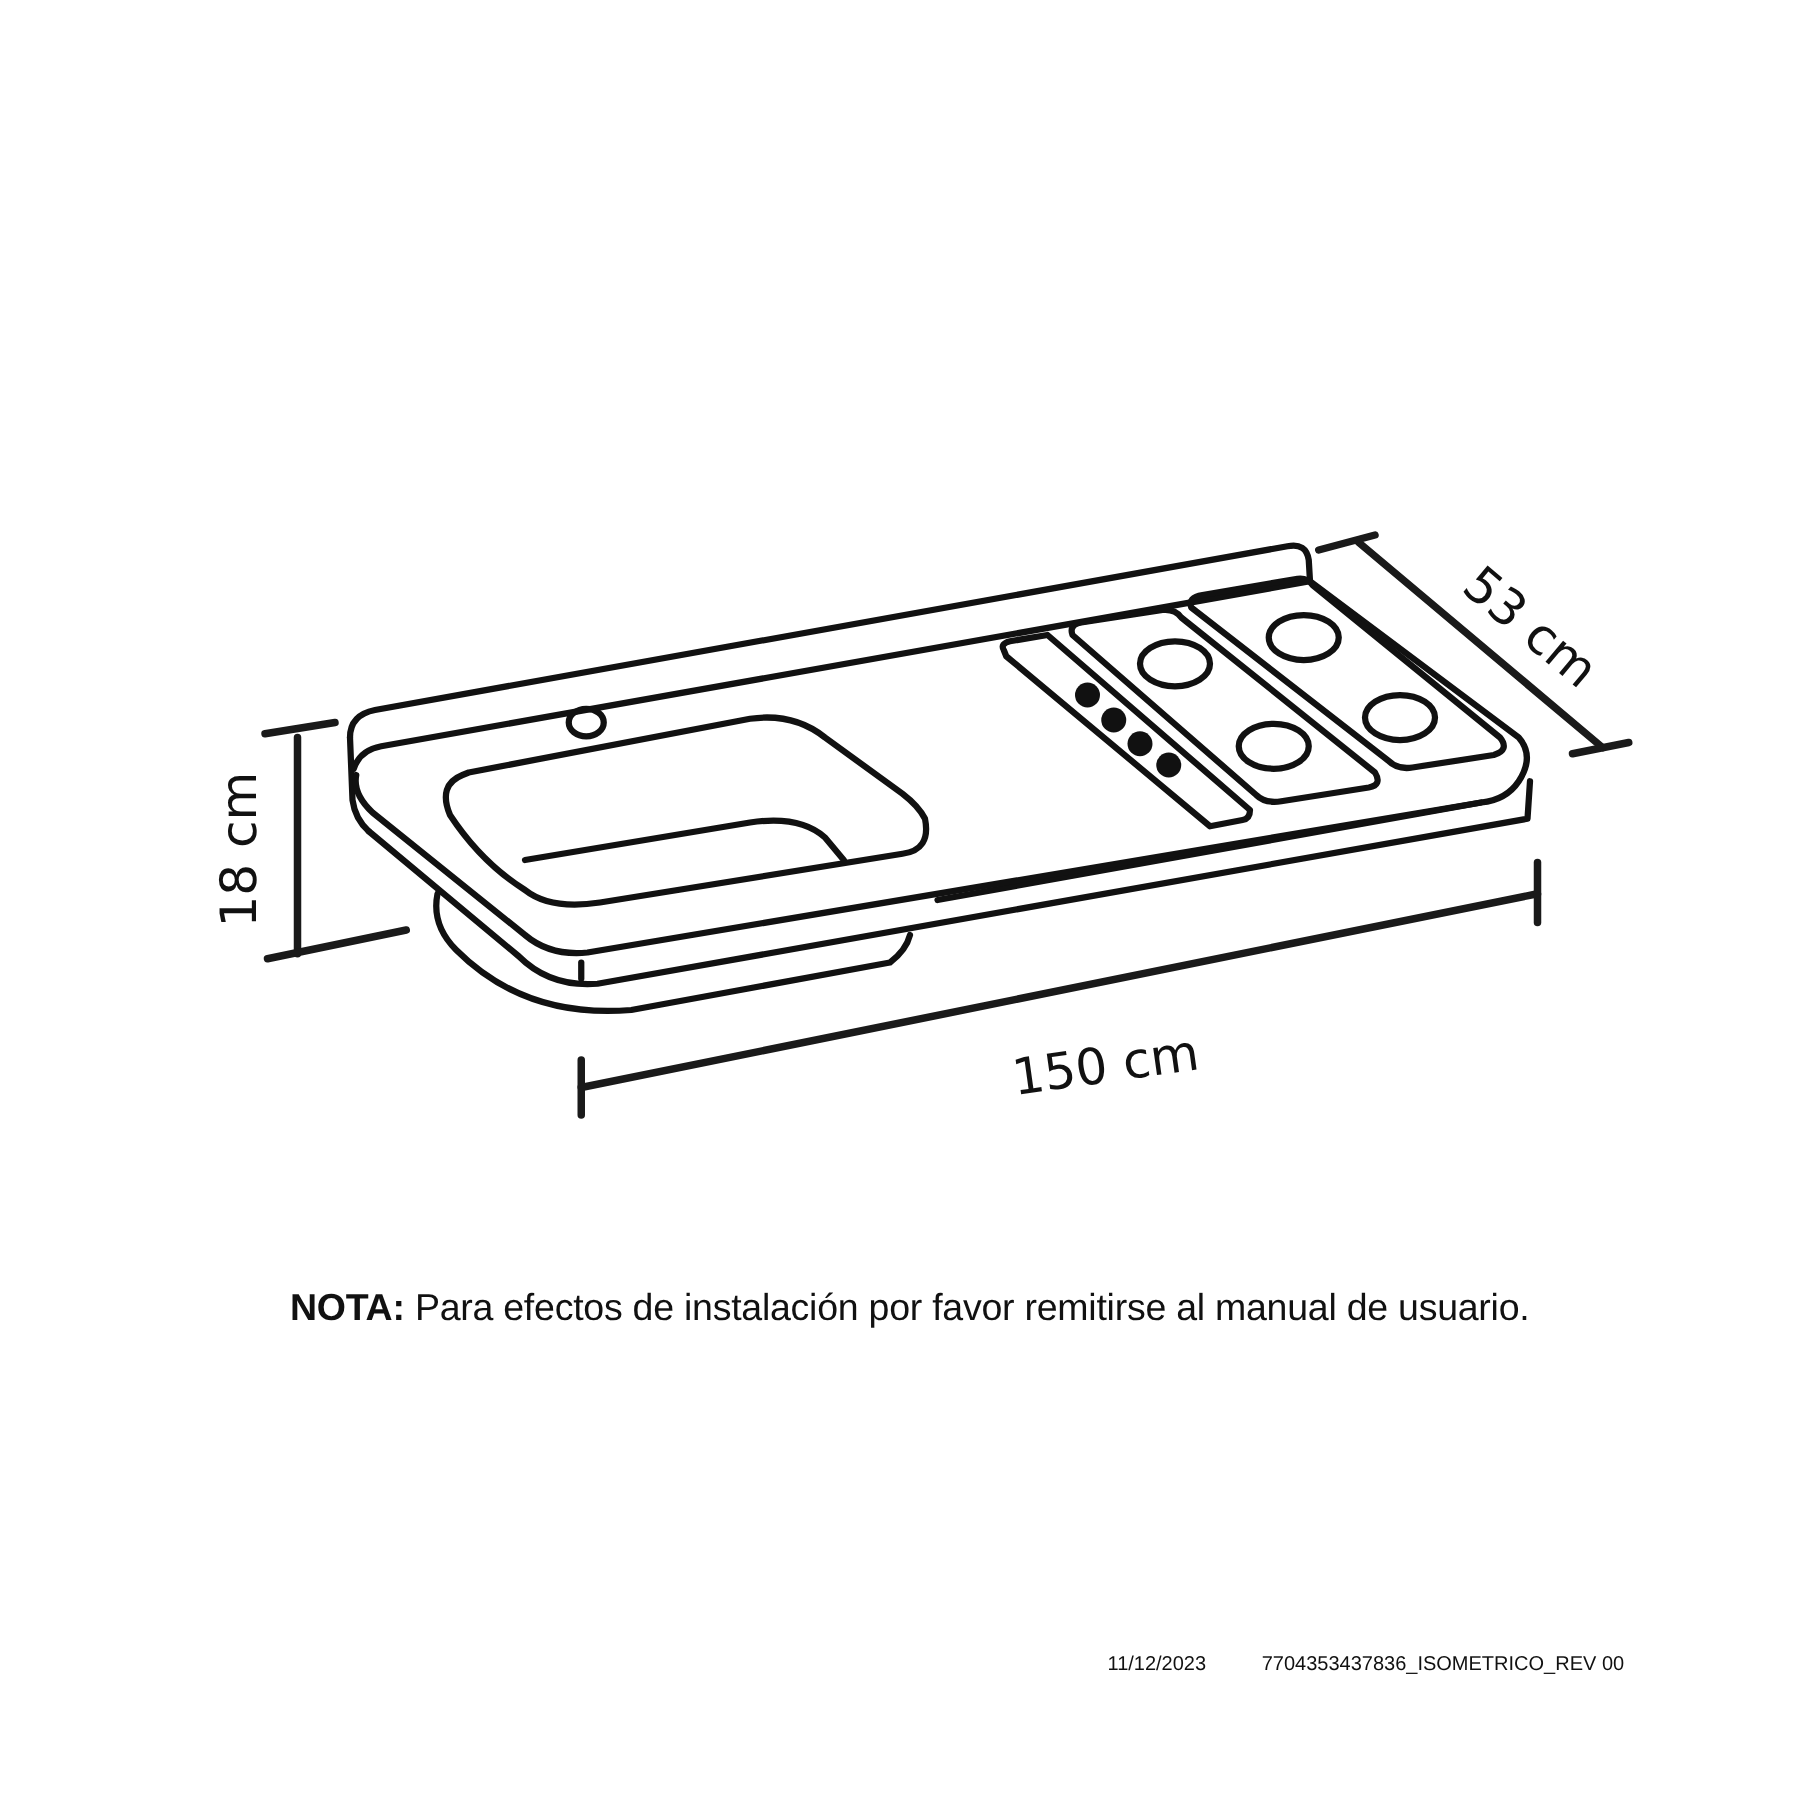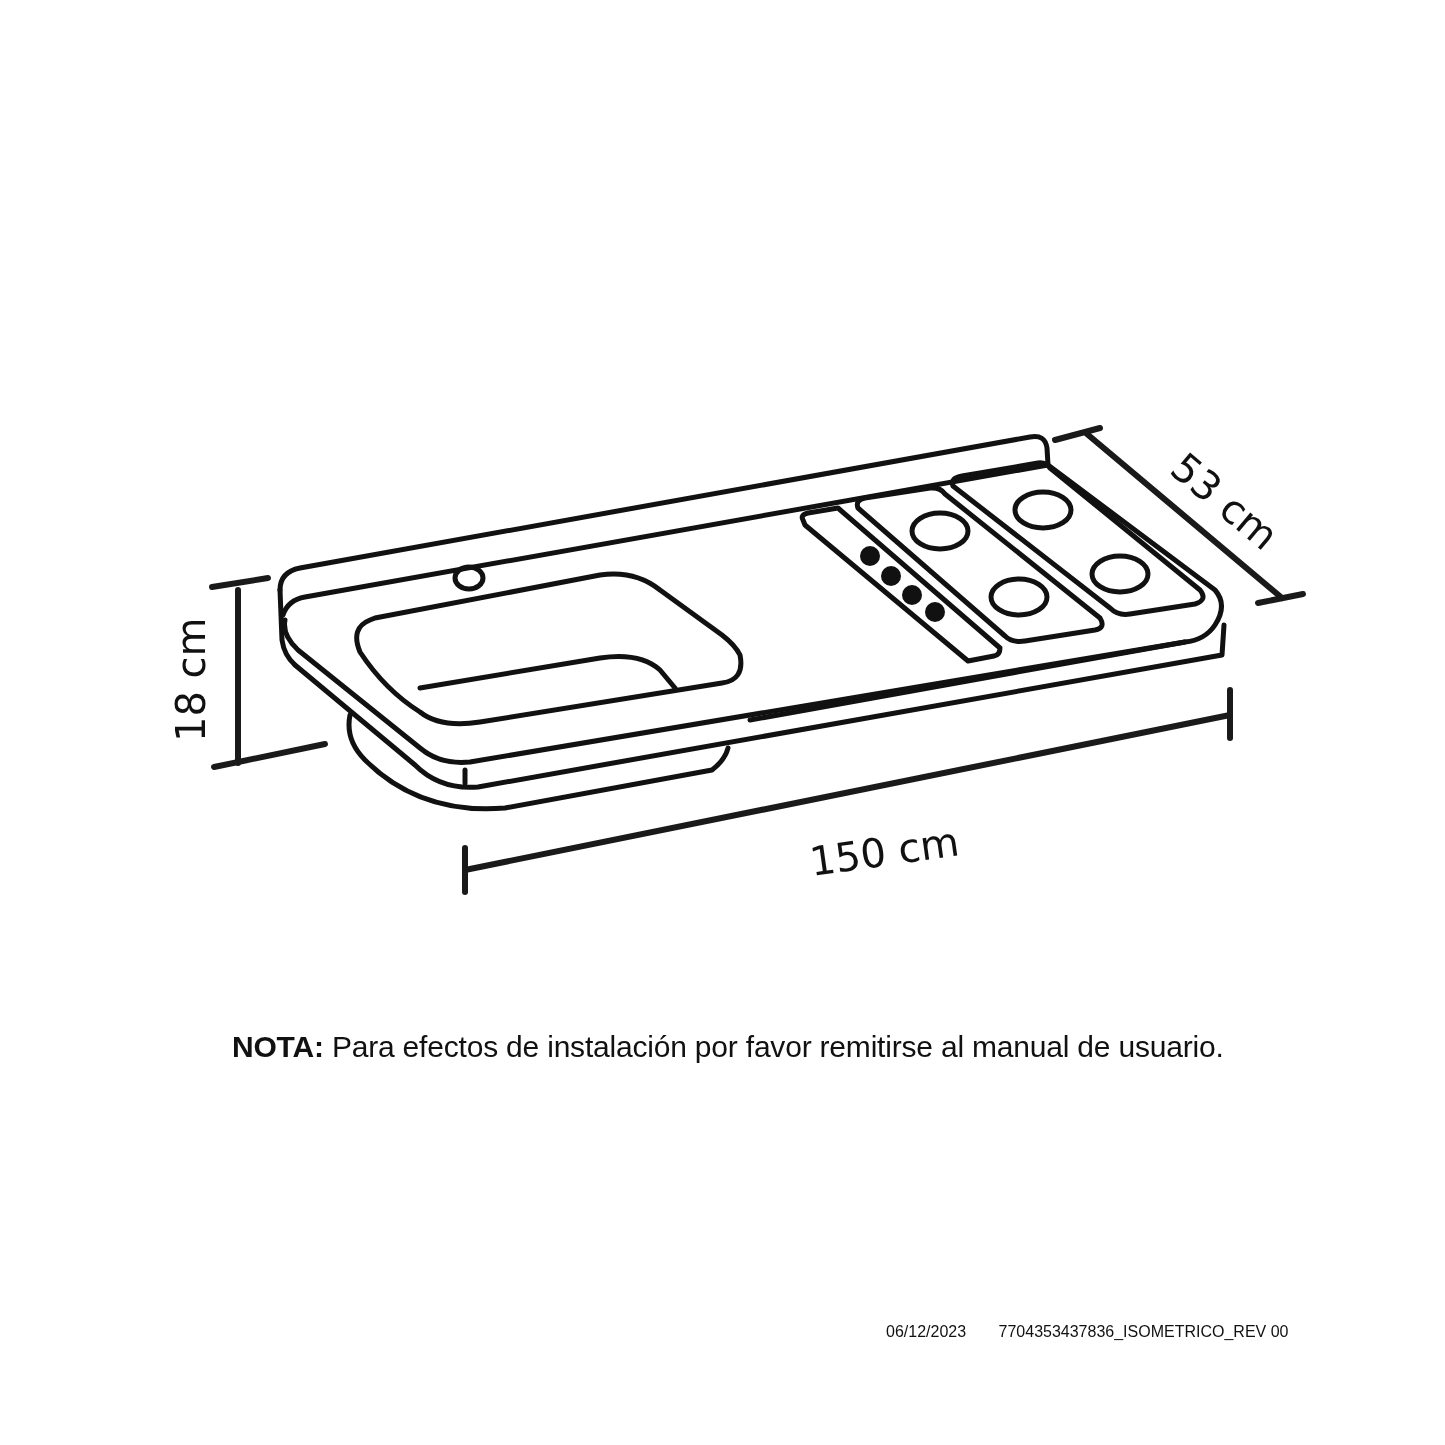--- a/index.html
+++ b/index.html
@@ -5,21 +5,21 @@
   html, body { margin: 0; padding: 0; background: #ffffff; }
   body { width: 1445px; height: 1445px; position: relative; overflow: hidden; font-family: "Liberation Sans", sans-serif; color: #111; }
   #drawing { position: absolute; left: 0; top: 0; width: 1445px; height: 1445px; }
   .ln { fill: none; stroke: #111; stroke-width: 5; stroke-linejoin: round; stroke-linecap: round; }
   .dim { fill: none; stroke: #1a1a1a; stroke-width: 6; stroke-linecap: round; }
   .dot { fill: #111; }
   .dimtext { font-family: "DejaVu Sans", sans-serif; font-size: 40px; fill: #111; }
   .note { position: absolute; left: 193px; top: 1030px; font-size: 30px; white-space: nowrap; font-family: "Liberation Sans", sans-serif; letter-spacing: -0.2px; }
   .note b { font-weight: bold; margin-left: 39px; }
   .footer { position: absolute; left: 886px; top: 1323px; font-size: 16px; white-space: nowrap; color: #111; font-family: "Liberation Sans", sans-serif; }
-  .footer span + span { margin-left: 28px; }
+  .footer span + span { margin-left: 40px; }
 </style>
 </head>
 <body>
 
 <svg id="drawing" viewBox="0 0 1445 1445" xmlns="http://www.w3.org/2000/svg">
 
   <g>
     <path class="ln" d="M 280 590 Q 280 572 300 568 L 1030 437 Q 1045 434 1047 448 L 1048 465"></path>
 
     <path class="ln" d="M 283 615 Q 288 600 305 597 L 1048 465"></path>
@@ -88,15 +88,15 @@
     <text class="dimtext" transform="translate(1168 472) rotate(40)">53 cm</text>
   </g>
 </svg>
 
 <div class="note">
   <b>NOTA:</b>
   <span>Para efectos de instalación por favor remitirse al manual de usuario.</span>
 </div>
 
 <div class="footer">
-  <span>06/12/2023</span>
+  <span>11/12/2023</span>
   <span>7704353437836_ISOMETRICO_REV 00</span>
 </div>
 
 </body></html>

